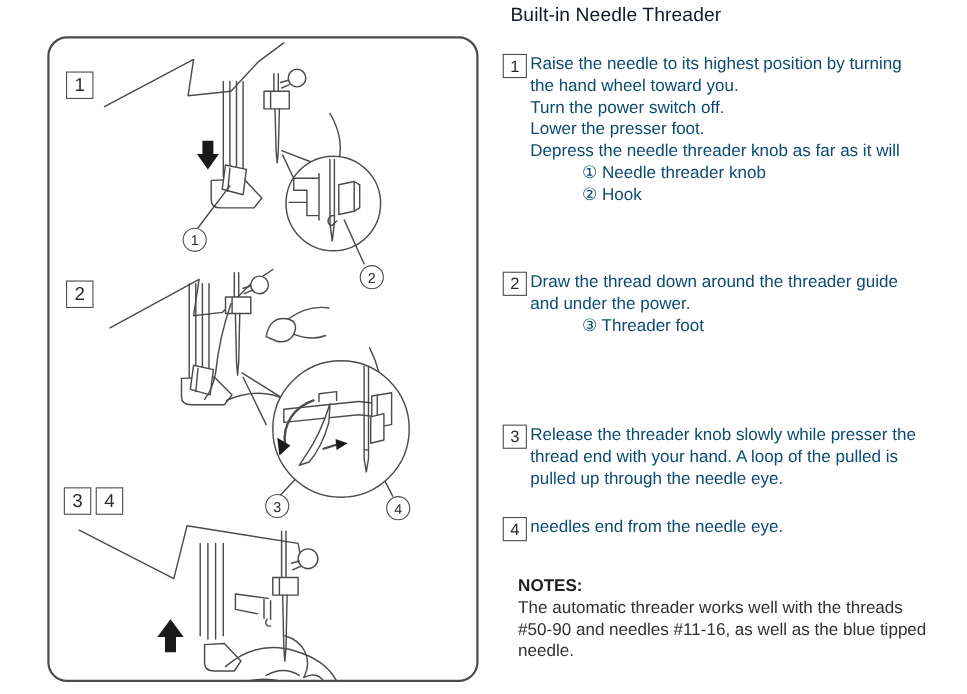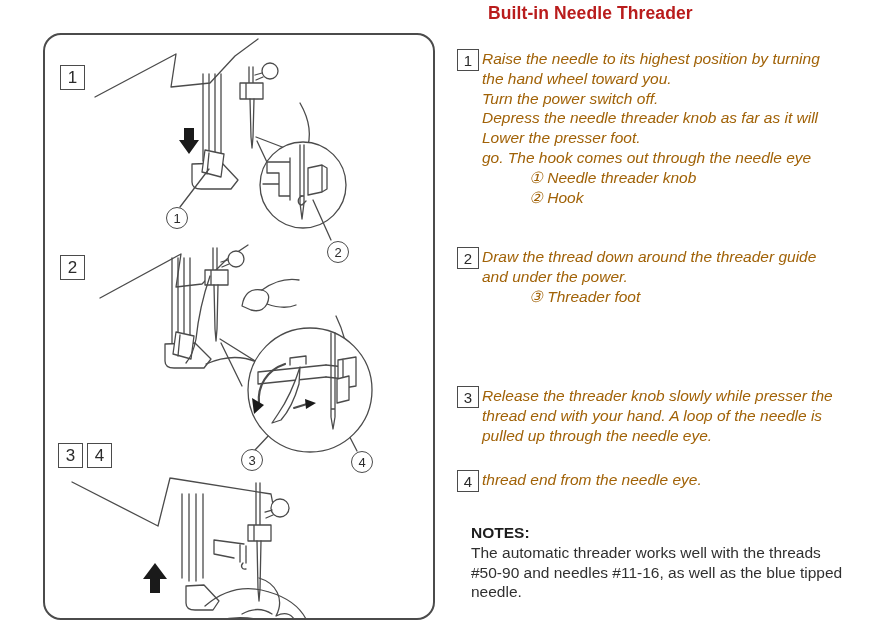--- a/index.html
+++ b/index.html
@@ -41,41 +41,41 @@
     display: flex; align-items: center; justify-content: center;
     font-size: 13px; color: #2b2b2b;
   }
   .callout-1 { left: 121px; top: 172px; }
   .callout-2 { left: 282px; top: 206px; }
   .callout-3 { left: 196px; top: 414px; }
   .callout-4 { left: 306px; top: 416px; }
 
   
   .page-title {
-    position: absolute; left: 488px; top: 3px;
-    font-size: 17.5px; font-weight: bold; color: #b91c1c;
+    position: absolute; left: 464px; top: 3px;
+    font-size: 17.5px; font-weight: normal; color: #0f172a;
     margin: 0; letter-spacing: 0.1px;
   }
   .step {
     position: absolute; left: 457px; width: 422px;
     display: flex; align-items: flex-start;
   }
   .step-1 { top: 49px; }
   .step-2 { top: 247px; }
   .step-3 { top: 386px; }
   .step-4 { top: 470px; }
   .numbox {
     flex: none; width: 22px; height: 22px;
     border: 1.5px solid #4b4b4b; box-sizing: border-box;
     display: flex; align-items: center; justify-content: center;
     font-size: 15px; color: #2b2b2b;
     margin-right: 3px; margin-top: 0px;
     background: #fff;
   }
-  .step-lines { font-size: 15.5px; line-height: 19.8px; color: #a16207; font-style: italic; }
+  .step-lines { font-size: 15.5px; line-height: 19.8px; color: #0c4a6e; }
   .legend-line { margin-left: 47px; }
 
   .notes {
     position: absolute; left: 471px; top: 523px; width: 422px;
     font-size: 15.5px; line-height: 19.8px; color: #303030;
   }
   .notes-heading { font-weight: bold; color: #1d1d1d; margin-bottom: 0px; }
 
   .line { white-space: nowrap; }
 </style>
@@ -208,50 +208,49 @@
 </div>
 
 <h1 class="page-title">Built-in Needle Threader</h1>
 
 <div class="step step-1">
   <div class="numbox">1</div>
   <div class="step-lines">
     <div class="line">Raise the needle to its highest position by turning</div>
     <div class="line">the hand wheel toward you.</div>
     <div class="line">Turn the power switch off.</div>
+    <div class="line">Lower the presser foot.</div>
     <div class="line">Depress the needle threader knob as far as it will</div>
-    <div class="line">Lower the presser foot.</div>
-    <div class="line">go. The hook comes out through the needle eye</div>
     <div class="line legend-line">① Needle threader knob</div>
     <div class="line legend-line">② Hook</div>
   </div>
 </div>
 
 <div class="step step-2">
   <div class="numbox">2</div>
   <div class="step-lines">
     <div class="line">Draw the thread down around the threader guide</div>
     <div class="line">and under the power.</div>
     <div class="line legend-line">③ Threader foot</div>
   </div>
 </div>
 
 <div class="step step-3">
   <div class="numbox">3</div>
   <div class="step-lines">
     <div class="line">Release the threader knob slowly while presser the</div>
-    <div class="line">thread end with your hand. A loop of the needle is</div>
+    <div class="line">thread end with your hand. A loop of the pulled is</div>
     <div class="line">pulled up through the needle eye.</div>
   </div>
 </div>
 
 <div class="step step-4">
   <div class="numbox">4</div>
   <div class="step-lines">
-    <div class="line">thread end from the needle eye.</div>
+    <div class="line">needles end from the needle eye.</div>
   </div>
 </div>
 
 <div class="notes">
   <div class="notes-heading">NOTES:</div>
   <div class="line">The automatic threader works well with the threads</div>
   <div class="line">#50-90 and needles #11-16, as well as the blue tipped</div>
   <div class="line">needle.</div>
 </div>
 

